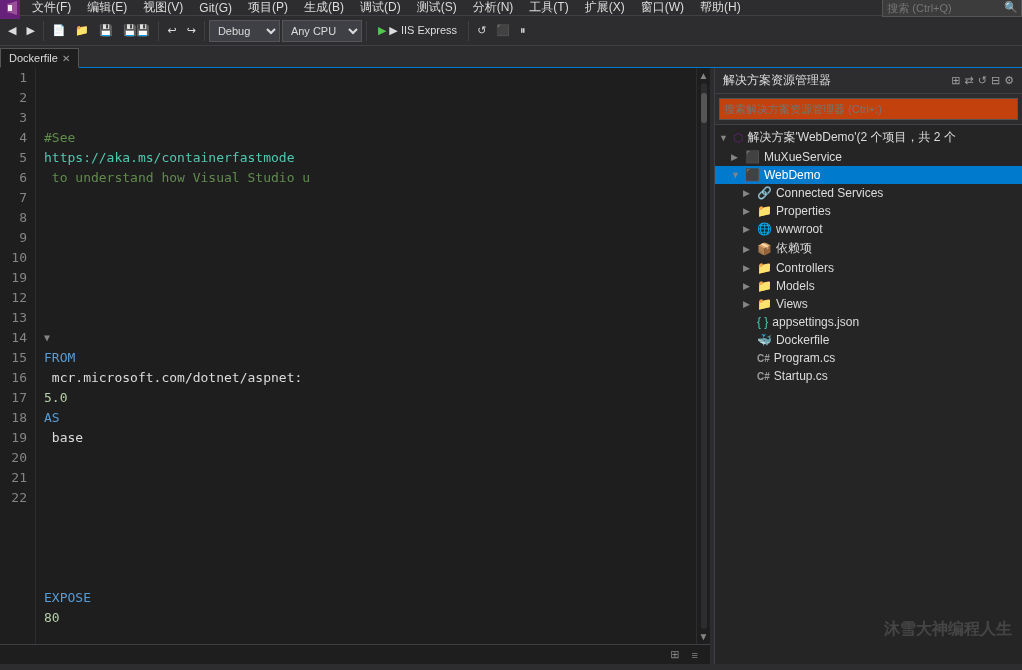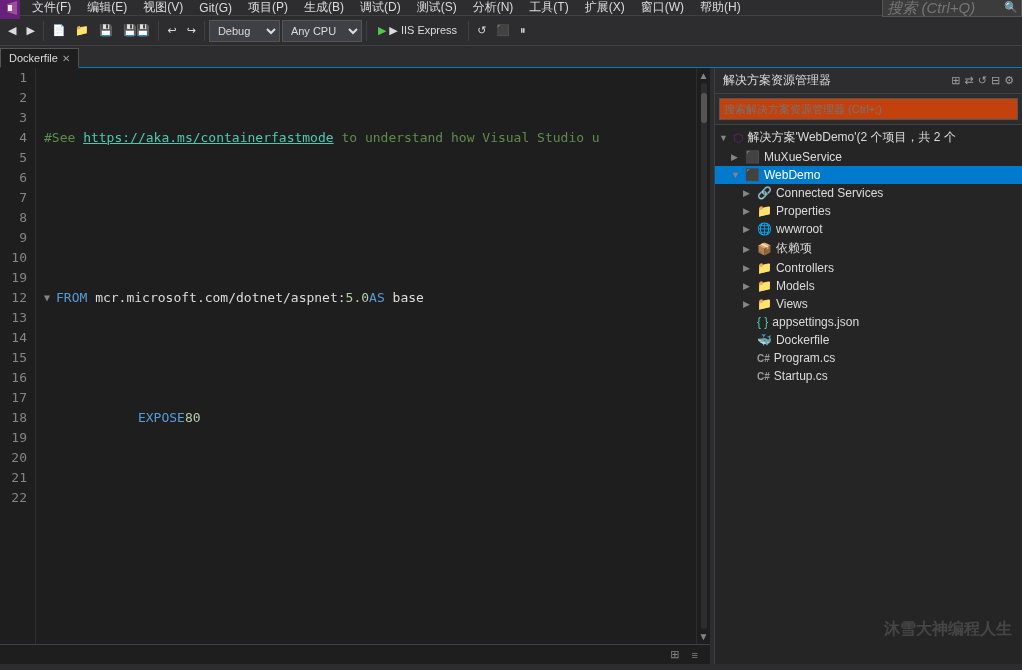--- a/index.html
+++ b/index.html
@@ -24,25 +24,25 @@
     .tab .close-x { color: #9d9d9d; font-size: 10px; cursor: pointer; }
 
     
     #main { display: flex; height: calc(670px - 22px - 30px - 22px); }
 
     
     #editor { flex: 1; background: #1e1e1e; display: flex; flex-direction: column; overflow: hidden; }
     #editor-content { flex: 1; overflow-y: auto; overflow-x: auto; display: flex; }
     #line-numbers { background: #1e1e1e; color: #858585; padding: 0 8px; text-align: right; font-family: 'Consolas', monospace; font-size: 13px; line-height: 20px; min-width: 36px; user-select: none; border-right: 1px solid #2d2d30; }
     #code-area { flex: 1; padding: 0 8px; font-family: 'Consolas', monospace; font-size: 13px; line-height: 20px; white-space: pre; color: #dcdcdc; }
-    .code-line { display: flex; align-items: flex-start; min-height: 20px; }
+    .code-line { display: flex; align-items: flex-start; min-height: 20px; flex-direction: column; }
     .collapse-icon { color: #858585; font-size: 10px; width: 12px; display: inline-block; cursor: pointer; }
     .kw-blue { color: #569cd6; }
     .comment { color: #608b4e; }
-    .link-blue { color: #4ec9b0; text-decoration: underline; cursor: pointer; }
+    .link-blue { color: #4ec9b0; cursor: pointer; }
     .num-green { color: #b5cea8; }
     #editor-toolbar { background: #1e1e1e; display: flex; justify-content: flex-end; align-items: center; border-top: 1px solid #3f3f46; padding: 2px 8px; gap: 4px; }
     .editor-action-btn { background: transparent; border: none; color: #858585; cursor: pointer; font-size: 11px; padding: 1px 4px; }
 
     
     #splitter { width: 4px; background: #2d2d30; cursor: col-resize; }
 
     
     #solution-explorer { width: 308px; background: #252526; display: flex; flex-direction: column; border-left: 1px solid #3f3f46; }
     #se-header { background: #2d2d30; padding: 4px 8px; font-size: 12px; color: #dcdcdc; border-bottom: 1px solid #3f3f46; display: flex; justify-content: space-between; align-items: center; }
@@ -83,21 +83,21 @@
   <div class="menu-item">生成(B)</div>
   <div class="menu-item">调试(D)</div>
   <div class="menu-item">测试(S)</div>
   <div class="menu-item">分析(N)</div>
   <div class="menu-item">工具(T)</div>
   <div class="menu-item">扩展(X)</div>
   <div class="menu-item">窗口(W)</div>
   <div class="menu-item">帮助(H)</div>
   <div style="flex:1"></div>
   <div style="display:flex;align-items:center;gap:2px;margin-right:4px;">
-    <input type="text" style="background: rgb(60, 60, 60); border: 1px solid rgb(85, 85, 85); color: rgb(220, 220, 220); font-size: 15px; padding: 2px 20px 2px 4px; width: 140px; height: 18px; font-style: italic;" placeholder="搜索 (Ctrl+Q)">
+    <input type="text" style="background: rgb(60, 60, 60); border: 1px solid rgb(85, 85, 85); color: rgb(220, 220, 220); font-size: 11px; padding: 2px 20px 2px 4px; width: 140px; height: 18px;" placeholder="搜索 (Ctrl+Q)">
     <span style="color:#9d9d9d;font-size:11px;margin-left:-20px;pointer-events:none;">🔍</span>
   </div>
 </div>
 
 <div id="toolbar">
   <button class="toolbar-btn">◀</button>
   <button class="toolbar-btn">▶</button>
   <div class="toolbar-separator"></div>
   <button class="toolbar-btn">📄</button>
   <button class="toolbar-btn">📁</button>

